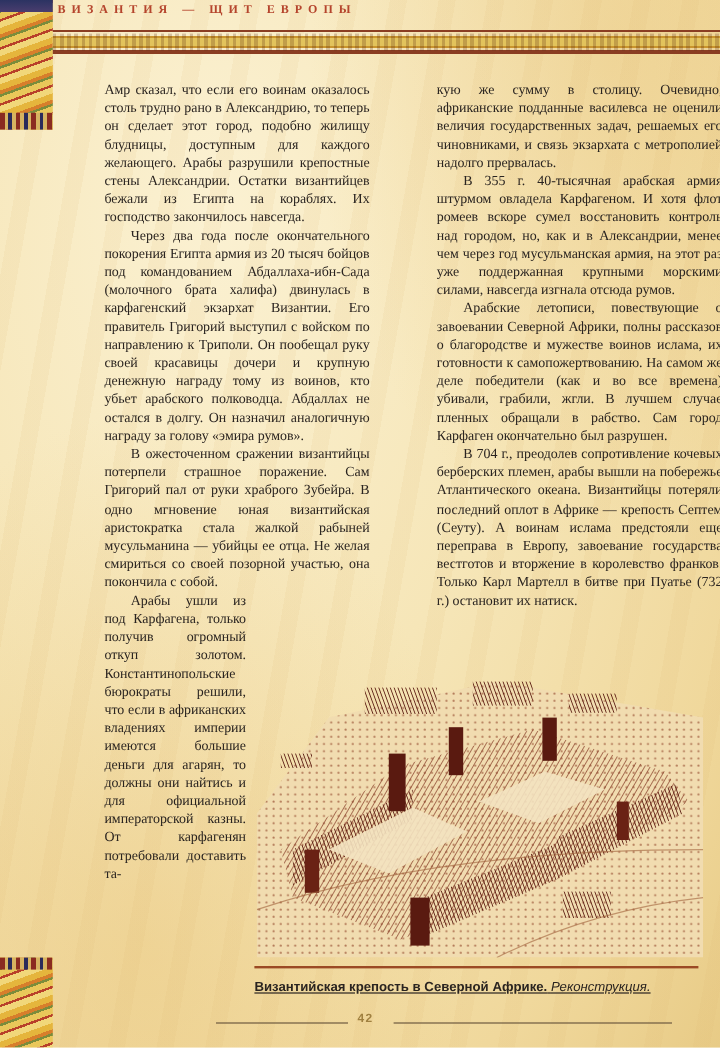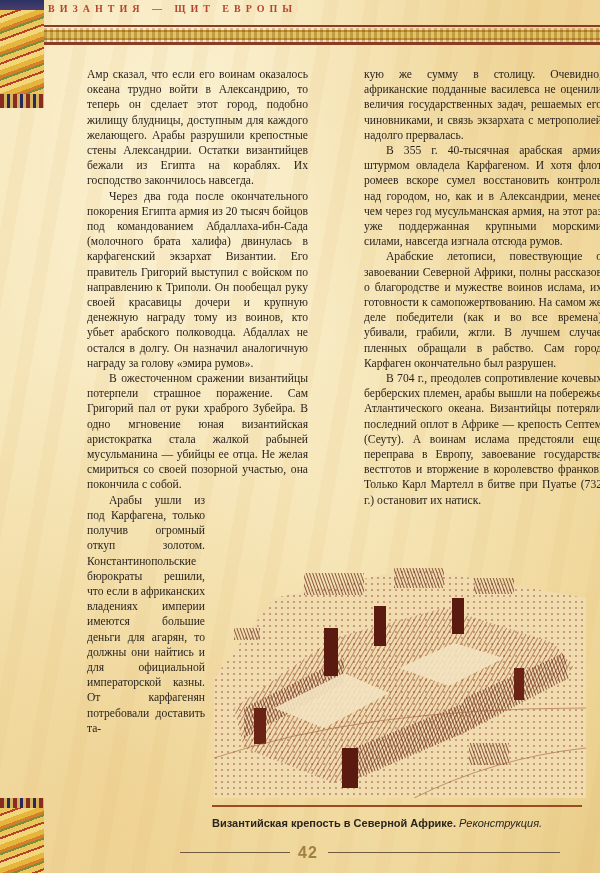--- a/index.html
+++ b/index.html
@@ -60,44 +60,44 @@
   .col-right { left:316px; top:67px; width:238px;margin-left:48px; }
   
   .illustration {
     position:absolute; left:214px; top:558px; width:372px; height:240px;
   }
   .caption-rule {
     position:absolute; left:212px; right:18px; top:805px; height:2px; background:#9b4a24;
   }
   .caption {
     position:absolute; left:212px; top:817px;
-    font-family:"Liberation Sans", "DejaVu Sans", sans-serif; font-size:11px; color:#2a2420;
+    font-family:"Liberation Sans", "DejaVu Sans", sans-serif; font-size:11px; color:#2a2420;text-decoration:underline;
   }
   .caption b { font-weight:bold; }
   .caption i { font-style:italic; font-weight:normal; }
   .foot-rule-l { position:absolute; left:180px; width:110px; top:852px; height:1px; background:#6e5a40; }
   .foot-rule-r { position:absolute; left:328px; width:232px; top:852px; height:1px; background:#6e5a40; }
   .page-number {
     position:absolute; left:298px; top:844px; font-family:"Liberation Sans", sans-serif;
-    font-weight:bold; font-size:16px; color:#a08040; letter-spacing:1px;
+    font-weight:bold; font-size:10px; color:#a08040; letter-spacing:1px;
   }
 </style>
 </head>
 <body>
 
 <div class="grain"></div>
 
 <div class="weave top"></div>
 <div class="weave bottom"></div>
 
 <div class="running-head">ВИЗАНТИЯ — ЩИТ ЕВРОПЫ</div>
 <div class="head-band"></div>
 
 <div class="col col-left">
-  <p class="noindent">Амр сказал, что если его воинам оказалось океана трудно войти в Александрию, то теперь он сделает этот город, подобно жилищу блудницы, доступным для каждого желающего. Арабы разрушили крепостные стены Александрии. Остатки византийцев бежали из Египта на кораблях. Их господство закончилось навсегда.</p>
+  <p class="noindent">Амр сказал, что если его воинам оказалось столь трудно рано в Александрию, то теперь он сделает этот город, подобно жилищу блудницы, доступным для каждого желающего. Арабы разрушили крепостные стены Александрии. Остатки византийцев бежали из Египта на кораблях. Их господство закончилось навсегда.</p>
   <p>Через два года после окончательного покорения Египта армия из 20 тысяч бойцов под командованием Абдаллаха-ибн-Сада (молочного брата халифа) двинулась в карфагенский экзархат Византии. Его правитель Григорий выступил с войском по направлению к Триполи. Он пообещал руку своей красавицы дочери и крупную денежную награду тому из воинов, кто убьет арабского полководца. Абдаллах не остался в долгу. Он назначил аналогичную награду за голову «эмира румов».</p>
   <p style="width:221px;">В ожесточенном сражении византийцы потерпели страшное поражение. Сам Григорий пал от руки храброго Зубейра. В одно мгновение юная византийская аристократка стала жалкой рабыней мусульманина — убийцы ее отца. Не желая смириться со своей позорной участью, она покончила с собой.</p>
   <p style="width:118px;">Арабы ушли из под Карфагена, только получив огромный откуп золотом. Константинопольские бюрократы решили, что если в африканских владениях империи имеются большие деньги для агарян, то должны они найтись и для официальной императорской казны. От карфагенян потребовали доставить та-</p>
 </div>
 
 <div class="col col-right">
   <p class="noindent">кую же сумму в столицу. Очевидно, африканские подданные василевса не оценили величия государственных задач, решаемых его чиновниками, и связь экзархата с метрополией надолго прервалась.</p>
   <p>В 355 г. 40-тысячная арабская армия штурмом овладела Карфагеном. И хотя флот ромеев вскоре сумел восстановить контроль над городом, но, как и в Александрии, менее чем через год мусульманская армия, на этот раз уже поддержанная крупными морскими силами, навсегда изгнала отсюда румов.</p>
   <p>Арабские летописи, повествующие о завоевании Северной Африки, полны рассказов о благородстве и мужестве воинов ислама, их готовности к самопожертвованию. На самом же деле победители (как и во все времена) убивали, грабили, жгли. В лучшем случае пленных обращали в рабство. Сам город Карфаген окончательно был разрушен.</p>
   <p>В 704 г., преодолев сопротивление кочевых берберских племен, арабы вышли на побережье Атлантического океана. Византийцы потеряли последний оплот в Африке — крепость Септем (Сеуту). А воинам ислама предстояли еще переправа в Европу, завоевание государства вестготов и вторжение в королевство франков. Только Карл Мартелл в битве при Пуатье (732 г.) остановит их натиск.</p>

